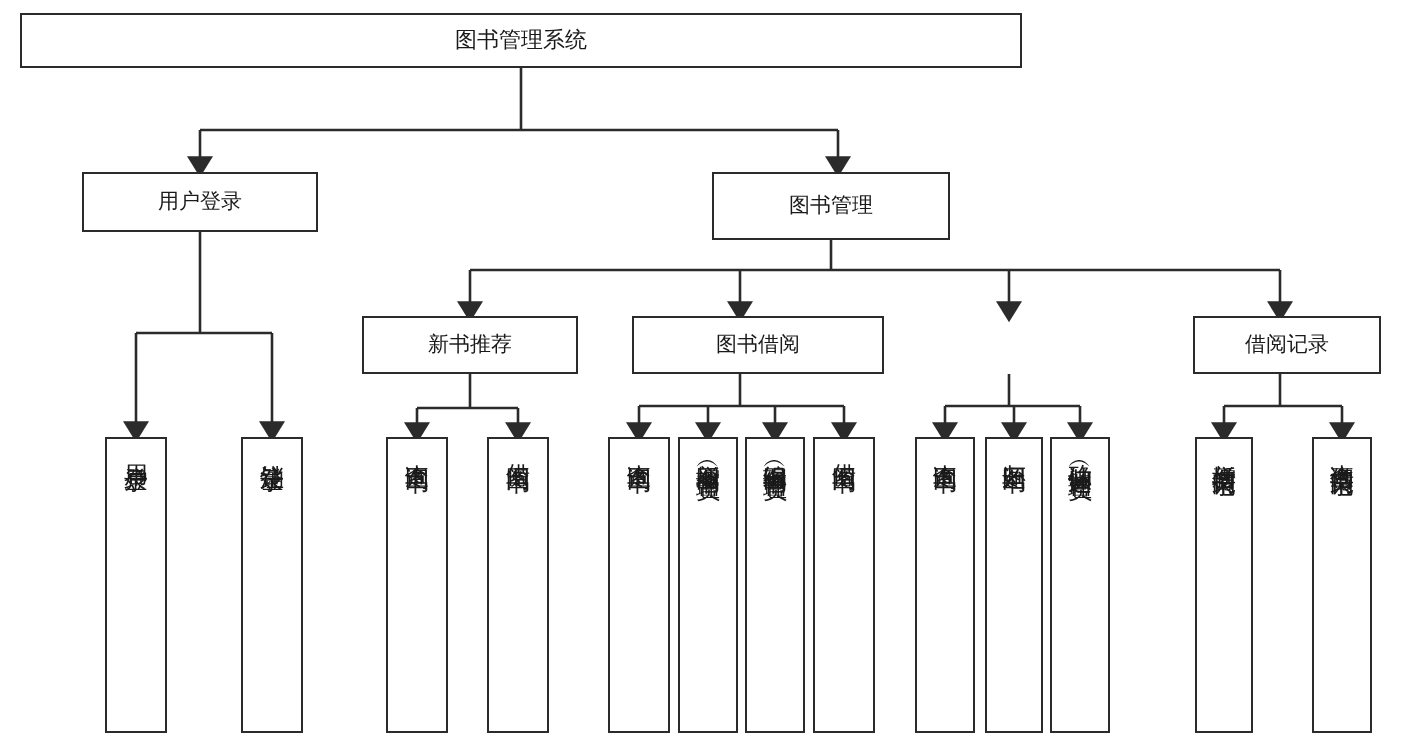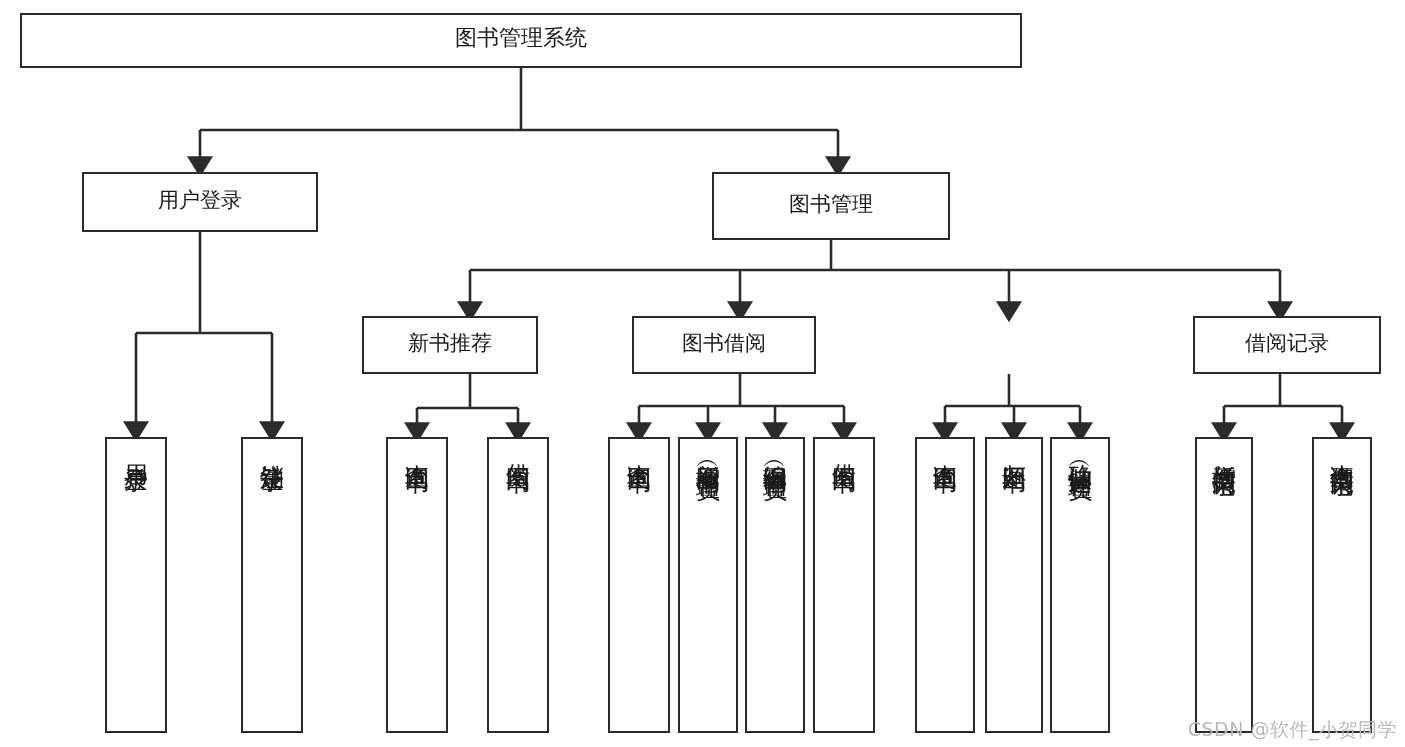--- a/index.html
+++ b/index.html
@@ -40,21 +40,20 @@
   }
   .node-label {
     color: #1a1a1a;
     text-align: center;
     line-height: 1.12;
     white-space: nowrap;
   }
   .node.horizontal .node-label {
     font-size: 21px;
     writing-mode: horizontal-tb;
-    font-family: Liberation Mono, monospace;
   }
   .node.root .node-label {
     font-size: 22px;
   }
   .node.vertical {
     align-items: flex-start;
     justify-content: center;
     padding-top: 6px;
   }
   .node.vertical .node-label {
@@ -147,25 +146,25 @@
   </div>
 
   <div class="node horizontal" style="left: 82px; top: 172px; width: 236px; height: 60px;">
     <span class="node-label">用户登录</span>
   </div>
 
   <div class="node horizontal" style="left: 712px; top: 172px; width: 238px; height: 68px;">
     <span class="node-label">图书管理</span>
   </div>
 
-  <div class="node horizontal" style="left: 362px; top: 316px; width: 176px; height: 58px;">
+  <div class="node horizontal" style="left: 362px; top: 316px; width: 216px; height: 58px;">
     <span class="node-label">新书推荐</span>
   </div>
 
-  <div class="node horizontal" style="left: 632px; top: 316px; width: 184px; height: 58px;">
+  <div class="node horizontal" style="left: 632px; top: 316px; width: 252px; height: 58px;">
     <span class="node-label">图书借阅</span>
   </div>
 
 
   <div class="node horizontal" style="left: 1170px; top: 316px; width: 188px; height: 58px; margin-left: 23px;">
     <span class="node-label">借阅记录</span>
   </div>
 
   <div class="node vertical" style="left: 105px; top: 437px; width: 62px; height: 296px;">
     <span class="node-label">用户登录</span>
@@ -212,15 +211,14 @@
   </div>
 
   <div class="node vertical" style="left: 1195px; top: 437px; width: 58px; height: 296px;">
     <span class="node-label">新增借阅记录</span>
   </div>
 
   <div class="node vertical" style="left: 1312px; top: 437px; width: 60px; height: 296px;">
     <span class="node-label">查询借阅记录</span>
   </div>
 
-  <div class="watermark">CSDN @软件_小贺同学</div>
 
 </div>
 
 </body></html>

